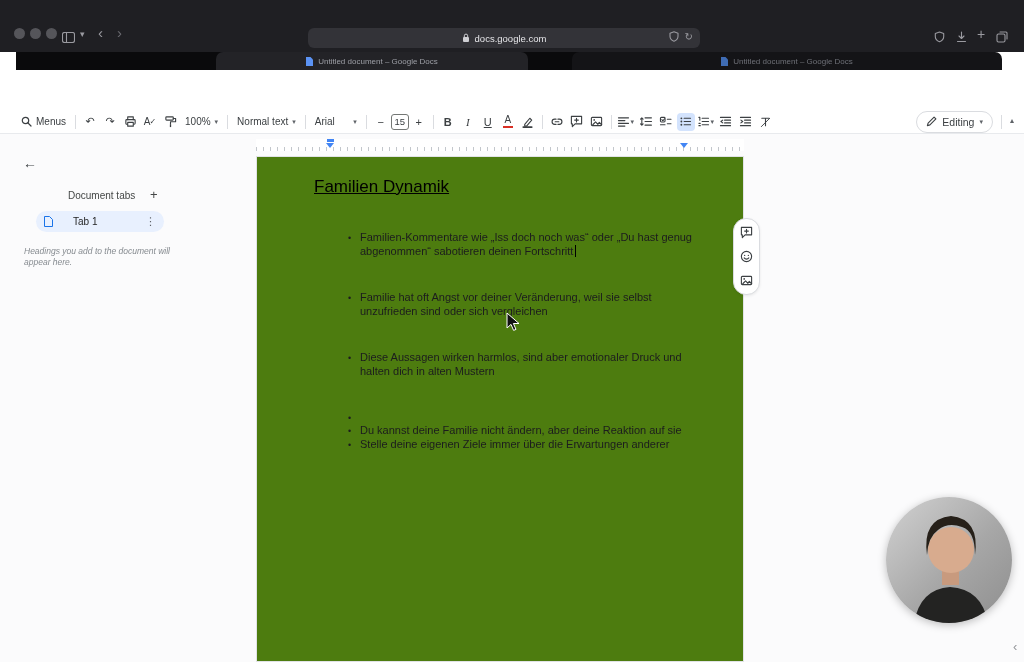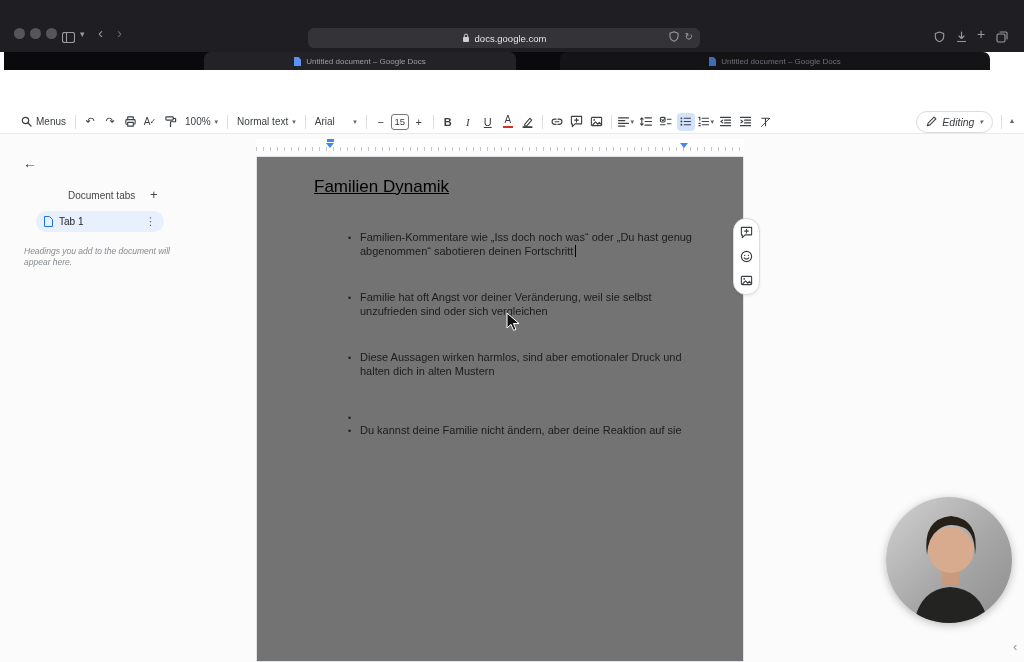--- a/index.html
+++ b/index.html
@@ -10,21 +10,21 @@
   svg.ic{stroke:#3c4043;fill:none;stroke-width:1.2px;stroke-linecap:round;stroke-linejoin:round;}
   svg.icw{stroke:#9a9aa0;fill:none;stroke-width:1.1px;stroke-linecap:round;stroke-linejoin:round;}
   svg.icb{stroke:#0b3a75;fill:none;stroke-width:1.2px;stroke-linecap:round;stroke-linejoin:round;}
 
   
   .titlebar{position:absolute;left:0;top:0;width:1024px;height:52px;background:#1f1f23;}
   .tl{position:absolute;top:28px;width:11px;height:11px;border-radius:50%;background:#55555a;}
   .urlbar{position:absolute;left:308px;top:28px;width:392px;height:20px;background:#333338;border-radius:6px;
           display:flex;align-items:center;justify-content:center;gap:5px;color:#e6e6e9;font-size:9.5px;}
   .url-right{position:absolute;right:7px;top:3px;display:flex;gap:6px;align-items:center;color:#9a9aa0;font-size:10px;}
-  .tabstrip{position:absolute;left:4px;top:52px;width:918px;height:18px;background:#0a0a0c;}
+  .tabstrip{position:absolute;left:16px;top:52px;width:918px;height:18px;background:#0a0a0c;}
   .btab{position:absolute;top:0;height:18px;border-radius:7px 7px 0 0;display:flex;align-items:center;justify-content:center;gap:5px;font-size:8px;}
   .btab .ttl{white-space:nowrap;overflow:hidden;text-overflow:ellipsis;max-width:85%;}
 
   
   .docs-header{position:absolute;left:0;top:70px;width:1024px;height:40px;background:#fff;}
   .doc-title{position:absolute;left:44px;top:77px;font-size:14px;color:#1f1f1f;}
   .menubar{position:absolute;left:34px;top:92px;display:flex;}
   .menubar span{font-size:10.5px;color:#1f1f1f;padding:1px 6px;border-radius:4px;cursor:default;}
   .share-pill{position:absolute;left:908px;top:77px;height:22px;border-radius:11px;background:#d3e3fd;
               display:flex;align-items:center;padding:0 8px;gap:5px;color:#0b3a75;font-size:10.5px;}
@@ -36,33 +36,33 @@
            display:flex;align-items:center;padding-left:16px;box-sizing:border-box;}
   .tbi{height:18px;min-width:18px;display:flex;align-items:center;justify-content:center;border-radius:4px;
        color:#3c4043;font-size:11px;margin:0 1px;}
   .tbi.active{background:#d3e3fd;}
   .sep{width:1px;height:14px;background:#dadce0;margin:0 4px;}
   .chip{display:flex;align-items:center;gap:4px;font-size:10px;color:#3c4043;padding:0 5px;height:18px;border-radius:4px;}
   .caret-dn{font-size:7px;color:#5f6368;}
   .sizebox{width:16px;height:14px;border:1px solid #747775;border-radius:3px;font-size:9.5px;color:#3c4043;
            display:flex;align-items:center;justify-content:center;}
   .tb-right{margin-left:auto;display:flex;align-items:center;margin-right:10px;}
-  .mode-chip{display:flex;align-items:center;gap:5px;border:1px solid #dadce0;border-radius:13px;height:20px;padding:0 9px;font-size:10.5px;color:#3c4043;font-style:italic;}
+  .mode-chip{display:flex;align-items:center;gap:5px;border:1px solid #dadce0;border-radius:13px;height:20px;padding:0 9px;font-size:10.5px;color:#3c4043;}
 
   
   .workspace{position:absolute;left:0;top:134px;width:1024px;height:528px;background:#fbfbfc;}
   .tab1-pill{position:absolute;left:36px;top:77px;width:128px;height:21px;border-radius:11px;background:#e8f0fe;
-             display:flex;align-items:center;padding:0 8px;box-sizing:border-box;gap:6px;}
+             display:flex;align-items:center;padding:0 8px;box-sizing:border-box;gap:20px;}
   .hint{position:absolute;left:24px;top:112px;width:152px;font-size:8.5px;font-style:italic;color:#868b90;line-height:1.3;}
   .ruler{position:absolute;left:256px;top:5px;width:488px;height:12px;background:#fff;
          background-image:repeating-linear-gradient(90deg,#c3c7cc 0 1px,transparent 1px 7px);
          background-size:100% 4px;background-position:0 100%;background-repeat:no-repeat;}
   .ind-tri{position:absolute;width:0;height:0;border-left:4px solid transparent;border-right:4px solid transparent;border-top:5px solid #4285f4;}
   .ind-rect{position:absolute;width:7px;height:3px;background:#4285f4;}
-  .page{position:absolute;left:256px;top:22px;width:488px;height:506px;background:#737373;border:1px solid #e1e3e6;box-sizing:border-box;}
+  .page{position:absolute;left:256px;top:22px;width:488px;height:506px;background:#4d7c0f;border:1px solid #e1e3e6;box-sizing:border-box;}
   .page-inner{padding:20px 40px 0 57px;}
   .doc-heading{font-size:17px;color:#000;text-decoration:underline;margin:0 0 34px 0;font-weight:400;}
   ul.doc-list{margin:16px;padding:0 0 0 30px;width:352px;}
   ul.doc-list li{list-style:none;position:relative;font-size:11px;line-height:13.5px;color:#1c1c1e;min-height:13px;}
   ul.doc-list li::before{content:"\2022";position:absolute;left:-12px;top:1px;font-size:9px;color:#1c1c1e;}
   ul.doc-list li.g{margin-bottom:33px;}
   .caret{display:inline-block;width:1px;height:12px;background:#000;vertical-align:-2px;margin-left:2px;}
   .fab-rail{position:absolute;left:733px;top:84px;width:25px;background:#fff;border:1px solid #dadce0;border-radius:13px;
             box-shadow:0 1px 3px rgba(0,0,0,.08);display:flex;flex-direction:column;align-items:center;padding:3px 0;gap:3px;}
   .fab{width:21px;height:21px;border-radius:50%;display:flex;align-items:center;justify-content:center;}
@@ -353,20 +353,21 @@
 
     <div class="page">
       <div class="page-inner">
         <h1 class="doc-heading">Familien Dynamik</h1>
         <ul class="doc-list">
           <li class="g"><span>Familien-Kommentare wie „Iss doch noch was“ oder „Du hast genug abgenommen“ sabotieren deinen Fortschritt</span><span class="caret"></span></li>
           <li class="g"><span>Familie hat oft Angst vor deiner Veränderung, weil sie selbst unzufrieden sind oder sich vergleichen</span></li>
           <li class="g"><span>Diese Aussagen wirken harmlos, sind aber emotionaler Druck und halten dich in alten Mustern</span></li>
           <li><span></span></li>
           <li><span>Du kannst deine Familie nicht ändern, aber deine Reaktion auf sie</span></li>
+          <li class="g"><span>Stelle deine eigenen Ziele immer über die Erwartungen anderer</span></li>
         </ul>
       </div>
     </div>
 
     <div class="fab-rail">
       <span class="fab">
         <svg class="ic" width="13" height="13" viewBox="0 0 14 14">
             <path d="M1.5 1.5h11v8h-7l-3 3v-3h-1z"></path>
             <path d="M7 3.5v4M5 5.5h4"></path>
           </svg>

